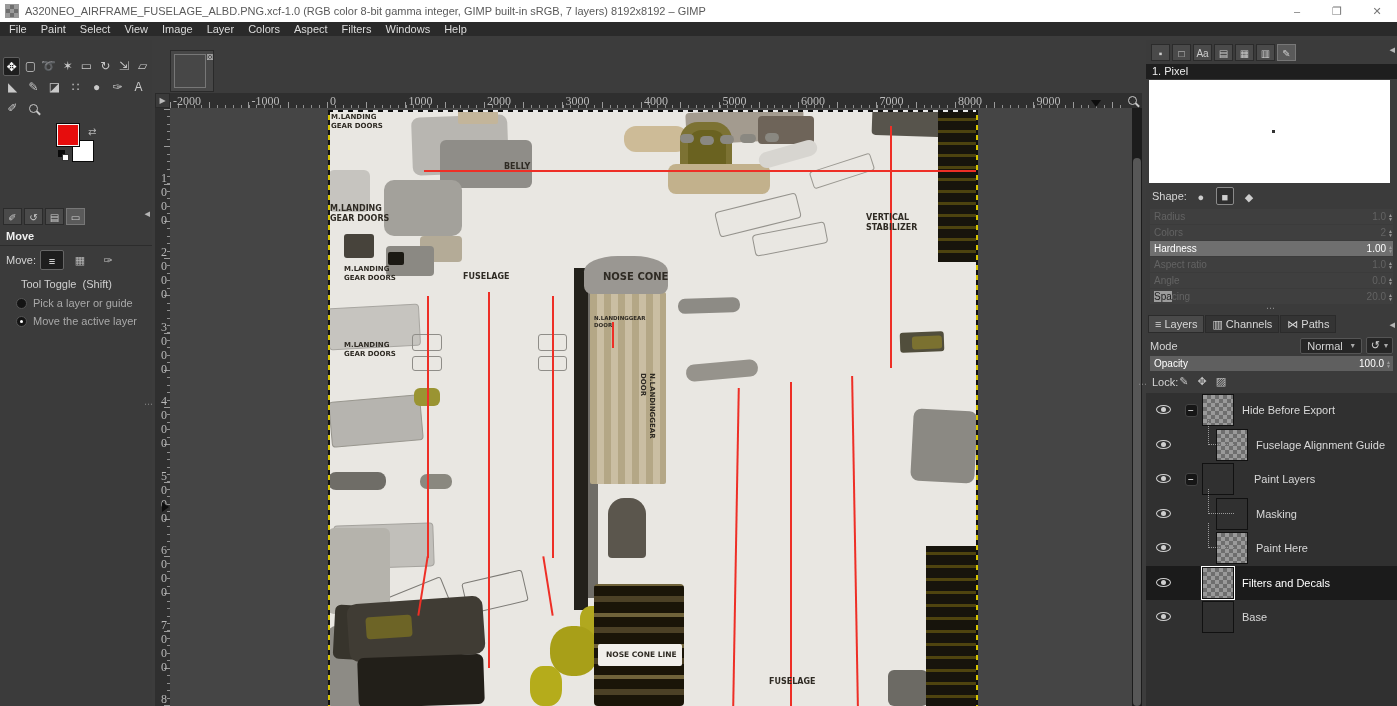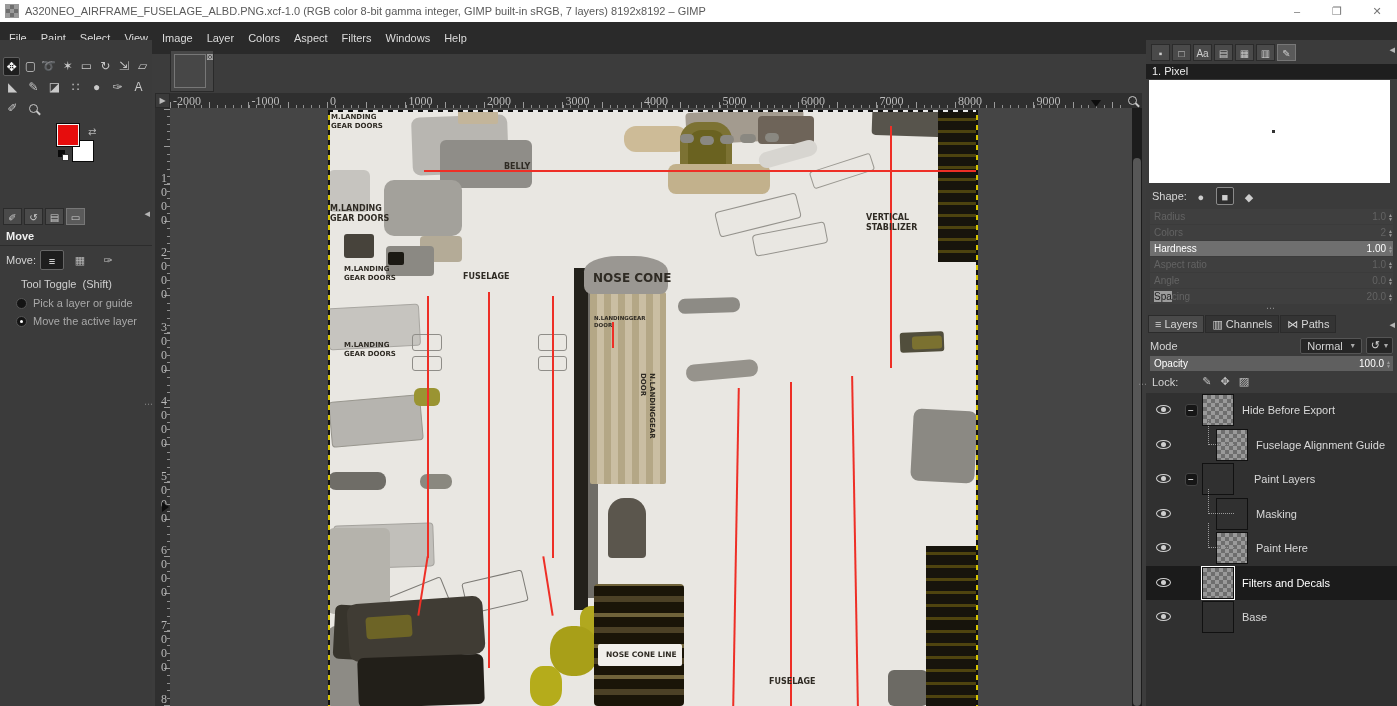--- a/index.html
+++ b/index.html
@@ -6,21 +6,21 @@
   html,body{background:#222}
   #app{position:relative;width:1397px;height:706px;background:#3c3c3c;overflow:hidden;font-size:11px;color:#d4d4d4}
   .abs{position:absolute}
   
   #titlebar{position:absolute;left:0;top:0;width:1397px;height:22px;background:#ffffff;color:#5a5a5a;display:flex;align-items:center;gap:6px;padding-left:5px;font-size:11px}
   #title-icon{width:14px;height:14px;border:1px solid #999}
   .checker{background-color:#9a9a9a;background-image:linear-gradient(45deg,#6e6e6e 25%,transparent 25% 75%,#6e6e6e 75%),linear-gradient(45deg,#6e6e6e 25%,transparent 25% 75%,#6e6e6e 75%);background-position:0 0,4px 4px;background-size:8px 8px}
   #win-controls{position:absolute;right:0;top:0;height:22px;display:flex}
   #win-controls span{width:40px;text-align:center;line-height:22px;color:#777;font-size:11px}
   
-  #menubar{position:absolute;left:0;top:22px;width:1397px;height:32px;background:#2a2a2a;display:flex;align-items:center;padding-left:2px}
+  #menubar{position:absolute;left:0;top:22px;width:1397px;height:14px;background:#2a2a2a;display:flex;align-items:center;padding-left:2px}
   .menu-item{padding:2px 7px;color:#dcdcdc;font-size:11px}
   
   #left-dock{position:absolute;left:0;top:40px;width:152px;height:666px;background:#3b3b3b}
   .tool-row{display:flex;padding-left:2px}
   .tool-btn{width:19px;height:19px;margin:1px;color:#c9c9c9;font-size:12px;text-align:center;line-height:19px}
   .tool-btn.active{background:#1e1e1e;border:1px solid #5e5e5e;border-radius:2px;color:#fff}
   .mag{position:relative;display:inline-block;width:9px;height:9px;border:1.5px solid #c9c9c9;border-radius:50%;vertical-align:middle}
   .mag::after{content:"";position:absolute;left:6px;top:7px;width:5px;height:1.5px;background:#c9c9c9;transform:rotate(45deg)}
   .eye{position:relative;display:inline-block;width:15px;height:9px;border:1px solid #cfcfcf;border-radius:50%}
   .eye::after{content:"";position:absolute;left:50%;top:50%;width:5px;height:5px;margin:-2.5px 0 0 -2.5px;background:#cfcfcf;border-radius:50%}
@@ -279,21 +279,21 @@
       <div class="clabel" style="left: 2px; top: 94px; font-size: 8px;">M.LANDING
 GEAR DOORS</div>
       <div class="clabel" style="left: 16px; top: 155px; font-size: 7px;">M.LANDING
 GEAR DOORS</div>
       <div class="clabel" style="left: 16px; top: 231px; font-size: 7px;">M.LANDING
 GEAR DOORS</div>
       <div class="clabel" style="left: 176px; top: 52px; font-size: 8px;">BELLY</div>
       <div class="clabel" style="left: 538px; top: 103px; font-size: 8px;">VERTICAL
 STABILIZER</div>
       <div class="clabel" style="left: 135px; top: 162px; font-size: 8px;">FUSELAGE</div>
-      <div class="clabel" style="left: 265px; top: 161px; font-size: 12px;">NOSE CONE</div>
+      <div class="clabel" style="left: 275px; top: 161px; font-size: 10px;">NOSE CONE</div>
       <div class="clabel" style="left: 266px; top: 205px; font-size: 5.5px;">N.LANDINGGEAR
 DOOR</div>
       <div class="clabel" style="left: 310px; top: 263px; font-size: 7px; writing-mode: vertical-rl;">N.LANDINGGEAR
 DOOR</div>
       <div class="clabel" style="left: 278px; top: 540px; font-size: 7.5px;">NOSE CONE LINE</div>
       <div class="clabel" style="left: 441px; top: 567px; font-size: 8px;">FUSELAGE</div>
       <div style="position: absolute; left: 0px; top: 0px; width: 100%; height: 2px; background: repeating-linear-gradient(90deg, rgb(17, 17, 17) 0px, rgb(17, 17, 17) 5px, rgb(232, 232, 232) 5px, rgb(232, 232, 232) 10px);"></div>
       <div style="position: absolute; left: 0px; top: 0px; width: 2px; height: 100%; background: repeating-linear-gradient(0deg, rgb(214, 196, 0) 0px, rgb(214, 196, 0) 5px, rgb(17, 17, 17) 5px, rgb(17, 17, 17) 10px);"></div>
       <div style="position: absolute; right: 0px; top: 0px; width: 2px; height: 100%; background: repeating-linear-gradient(0deg, rgb(214, 196, 0) 0px, rgb(214, 196, 0) 5px, rgb(17, 17, 17) 5px, rgb(17, 17, 17) 10px);"></div>
     </div>
@@ -408,21 +408,21 @@
       </span>
     </div>
     <div style="position:relative;height:15px;margin:2px 4px;background:#5f5f5f;display:flex;align-items:center;font-size:10px;color:#fff">
       <span style="flex:1;padding-left:4px">Opacity</span>
       <span>100.0</span>
       <span class="spin" style="padding:0 2px">
           <span>▲</span>
           <span>▼</span>
         </span>
     </div>
-    <div style="display:flex;align-items:center;gap:24px;padding:2px 6px">
+    <div style="display:flex;align-items:center;gap:1px;padding:2px 6px">
       <span>Lock:</span>
       <span id="lock-icons" style="display:flex;gap:9px">
           <div style="color: rgb(192, 192, 192);">✎</div>
           <div style="color: rgb(192, 192, 192);">✥</div>
           <div style="color: rgb(192, 192, 192);">▨</div>
         </span>
     </div>
     <div id="layer-list" style="position:relative;margin-top:3px;width:251px;height:320px;background:#303030">
         <div class="layer-row" style="top: 0px;">
           <div style="width: 34px; text-align: center;"><span class="eye"></span></div>

